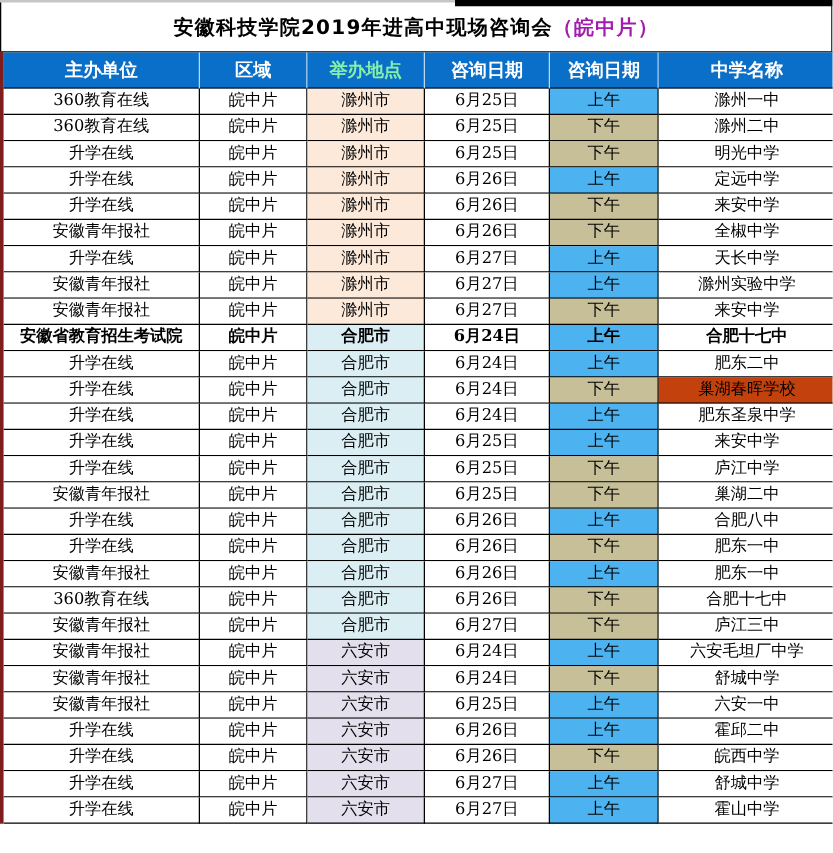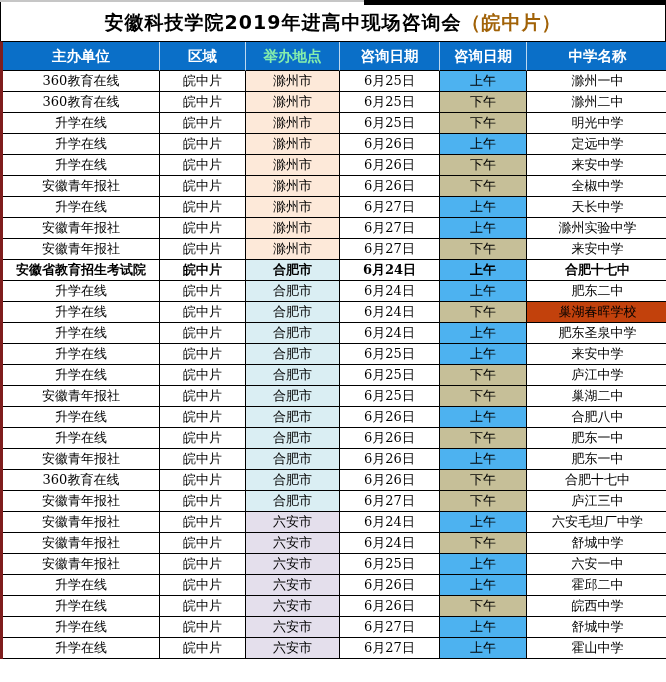--- a/index.html
+++ b/index.html
@@ -10,24 +10,24 @@
     overflow:hidden;
   }
   .sheet{position:relative;width:666px;}
   .edge-gray{position:absolute;top:0;left:0;width:364px;height:2px;background:#c6c6c6;}
   .edge-black{position:absolute;top:0;left:364px;width:302px;height:5px;background:#000;}
   .title-bar{
     box-sizing:border-box;
     width:666px;height:41px;
     border-left:1px solid #000;border-right:1px solid #000;
     display:flex;align-items:center;justify-content:center;
-    font-size:19px;font-weight:bold;letter-spacing:1px;
+    font-size:16px;font-weight:bold;letter-spacing:1px;
     padding-top:4px;
   }
-  .title-red{color:#a16207;}
+  .title-red{color:#a21caf;}
   table.grid{
     table-layout:fixed;width:666px;
     border-spacing:0;border-collapse:separate;
     border-left:3px solid #7f1d1d;border-top:1px solid #000;
     font-family:"DejaVu Serif", serif;
   }
   table.grid th, table.grid td{
     box-sizing:border-box;
     border-right:1px solid #000;border-bottom:1px solid #000;
     overflow:hidden;white-space:nowrap;

